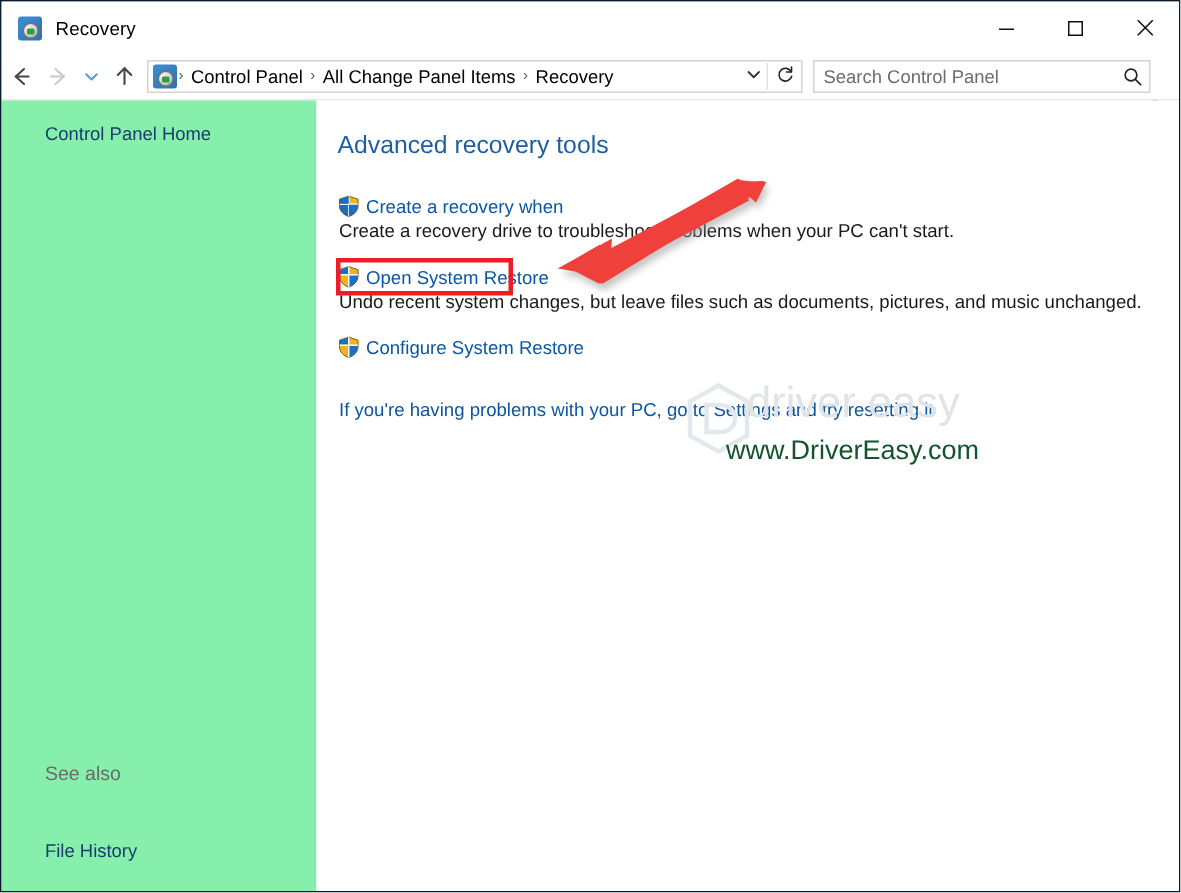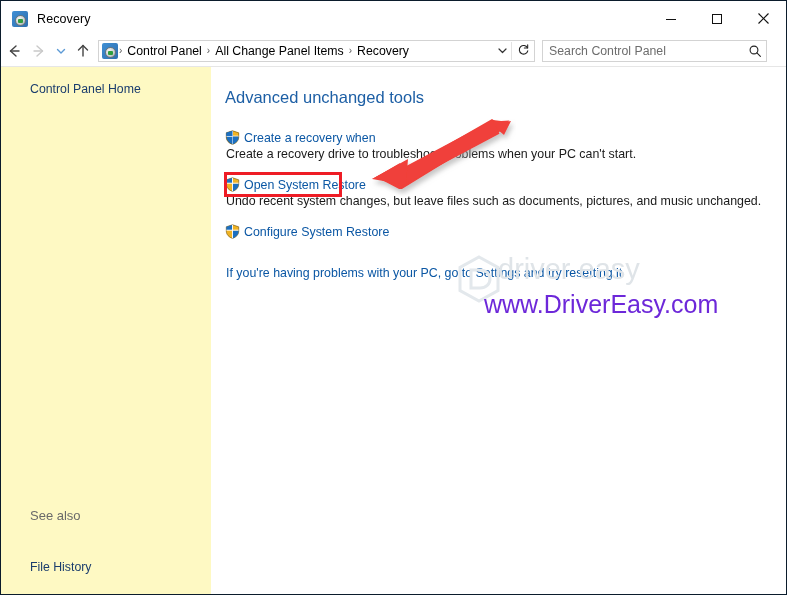--- a/index.html
+++ b/index.html
@@ -212,21 +212,21 @@
     justify-content: center;
     line-height: 1;
   }
 
   
   .leftpane {
     position: absolute;
     left: 0; top: 66px;
     width: 210px;
     bottom: 0;
-    background: #fef9c3;
+    background: #86efac;
   }
   .left-link {
     position: absolute;
     left: 29px;
     font-size: 12.3px;
     color: #1b3d6d;
     white-space: nowrap;
   }
   .left-link.home { top: 15px; }
   .see-also {
@@ -326,22 +326,22 @@
     top: 0px;
     font-size: 29px;
     color: #dfe4e8;
     letter-spacing: 0px;
     white-space: nowrap;
   }
   .wm-bottom {
     position: absolute;
     left: 28px;
     top: 37px;
-    font-size: 25px;
-    color: #6d28d9;
+    font-size: 18px;
+    color: #14532d;
     white-space: nowrap;
   }
   .wm-logo {
     position: absolute;
     left: 0px;
     top: 2px;
     width: 46px;
     height: 50px;
   }
 </style>
@@ -446,21 +446,21 @@
   <div class="help-btn">?</div>
 
   <div class="leftpane">
     <div class="left-link home">Control Panel Home</div>
     <div class="see-also">See also</div>
     <div class="left-link filehistory">File History</div>
   </div>
 
   <div class="content">
 
-    <div class="heading">Advanced unchanged tools</div>
+    <div class="heading">Advanced recovery tools</div>
 
     <div class="task" style="top:63px">
       <div class="task-link-row">
         <span class="shield">
           <svg width="15" height="15" viewBox="0 0 16 16">
             <path d="M8 0.8 L14.6 3 V7.6 C14.6 11.4 11.6 14.2 8 15.3 C4.4 14.2 1.4 11.4 1.4 7.6 V3 Z" fill="#f0b323"></path>
             <path d="M8 0.8 L1.4 3 V7.6 C1.4 11.4 4.4 14.2 8 15.3 Z" fill="#1c6fc0"></path>
             <path d="M8 0.8 L14.6 3 V7.6 C14.6 11.4 11.6 14.2 8 15.3" fill="#f0b323"></path>
             <path d="M8 0.8 L14.6 3 V7.6 C14.6 11.4 11.6 14.2 8 15.3 C4.4 14.2 1.4 11.4 1.4 7.6 V3 Z" fill="none" stroke="#7a5a12" stroke-width="0.7"></path>
             <path d="M8 0.9 V15.2" stroke="#ffffff" stroke-width="1.1"></path>

